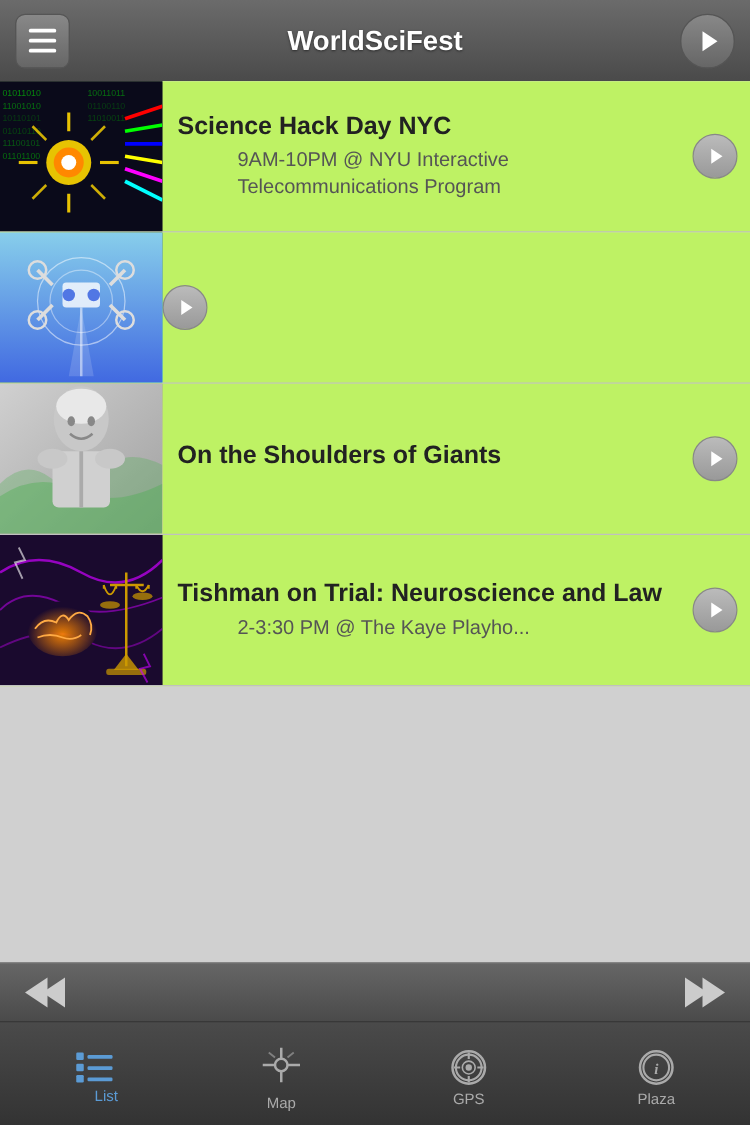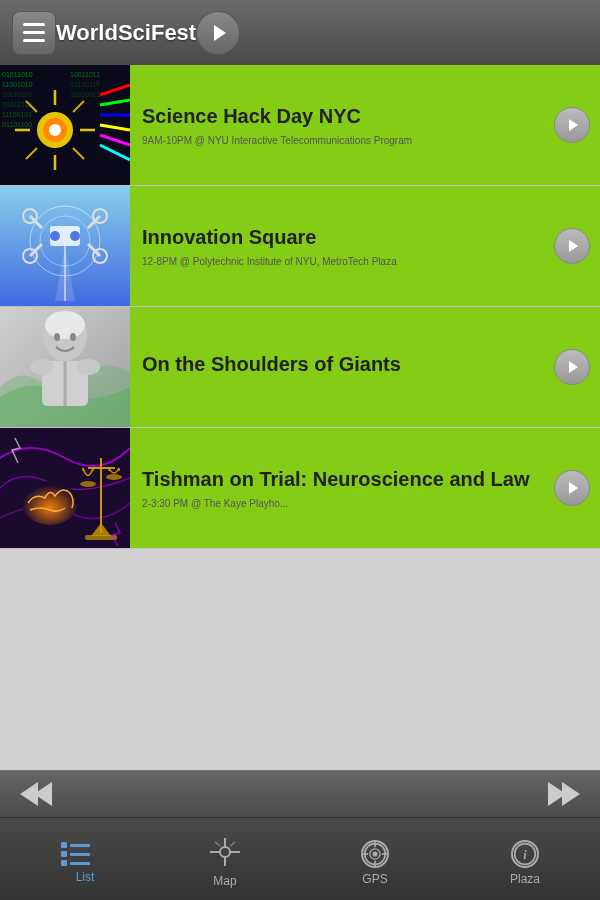--- a/index.html
+++ b/index.html
@@ -12,20 +12,21 @@
       overflow: hidden;
       position: relative;
     }
 
     
     .header {
       background: linear-gradient(to bottom, #6b6b6b, #4a4a4a);
       height: 65px;
       display: flex;
       align-items: center;
+      justify-content: space-between;
       padding: 0 12px;
     }
 
     .header-menu-btn {
       width: 44px;
       height: 44px;
       background: linear-gradient(to bottom, #888, #666);
       border-radius: 8px;
       display: flex;
       flex-direction: column;
@@ -72,21 +73,21 @@
     }
 
     
     .list-container {
       background: #e8e8e8;
     }
 
     .list-item {
       display: flex;
       align-items: center;
-      background: #84cc16;
+      background: #bef264;
       border-bottom: 1px solid #c0c0c0;
       min-height: 120px;
       cursor: pointer;
       position: relative;
     }
 
     .list-item-thumbnail {
       width: 130px;
       min-height: 120px;
       flex-shrink: 0;
@@ -136,23 +137,24 @@
 
     .list-item-title {
       font-size: 20px;
       font-weight: bold;
       color: #222;
       line-height: 1.2;
       margin-bottom: 6px;
     }
 
     .list-item-subtitle {
-      font-size: 10px;
+      font-size: 16px;
       color: #555;
       line-height: 1.3;
+      margin-left: 48px;
     }
 
     .list-item-arrow {
       width: 36px;
       height: 36px;
       background: linear-gradient(to bottom, #bbb, #999);
       border-radius: 50%;
       display: flex;
       align-items: center;
       justify-content: center;
@@ -419,24 +421,20 @@
         <line x1="42" y1="58" x2="30" y2="70" stroke="#ddd" stroke-width="3"></line>
         <line x1="88" y1="58" x2="100" y2="70" stroke="#ddd" stroke-width="3"></line>
         <circle cx="30" cy="30" r="7" fill="none" stroke="#ddd" stroke-width="2"></circle>
         <circle cx="100" cy="30" r="7" fill="none" stroke="#ddd" stroke-width="2"></circle>
         <circle cx="30" cy="70" r="7" fill="none" stroke="#ddd" stroke-width="2"></circle>
         <circle cx="100" cy="70" r="7" fill="none" stroke="#ddd" stroke-width="2"></circle>
 
         <line x1="65" y1="60" x2="65" y2="115" stroke="#ffffff" stroke-width="2" opacity="0.5"></line>
         <polygon points="55,115 65,60 75,115" fill="#ffffff" opacity="0.15"></polygon>
       </svg>
-    </div>
-    <div class="list-item-content">
-      <div class="list-item-title">Innovation Square</div>
-      <div class="list-item-subtitle">12-8PM @ Polytechnic Institute of NYU, MetroTech Plaza</div>
     </div>
     <div class="list-item-arrow">
       <div class="arrow-right"></div>
     </div>
   </div>
 
   <div class="list-item">
     <div class="list-item-thumbnail thumb-3">
       <svg width="130" height="120" viewBox="0 0 130 120" xmlns="http://www.w3.org/2000/svg">
         <defs>

